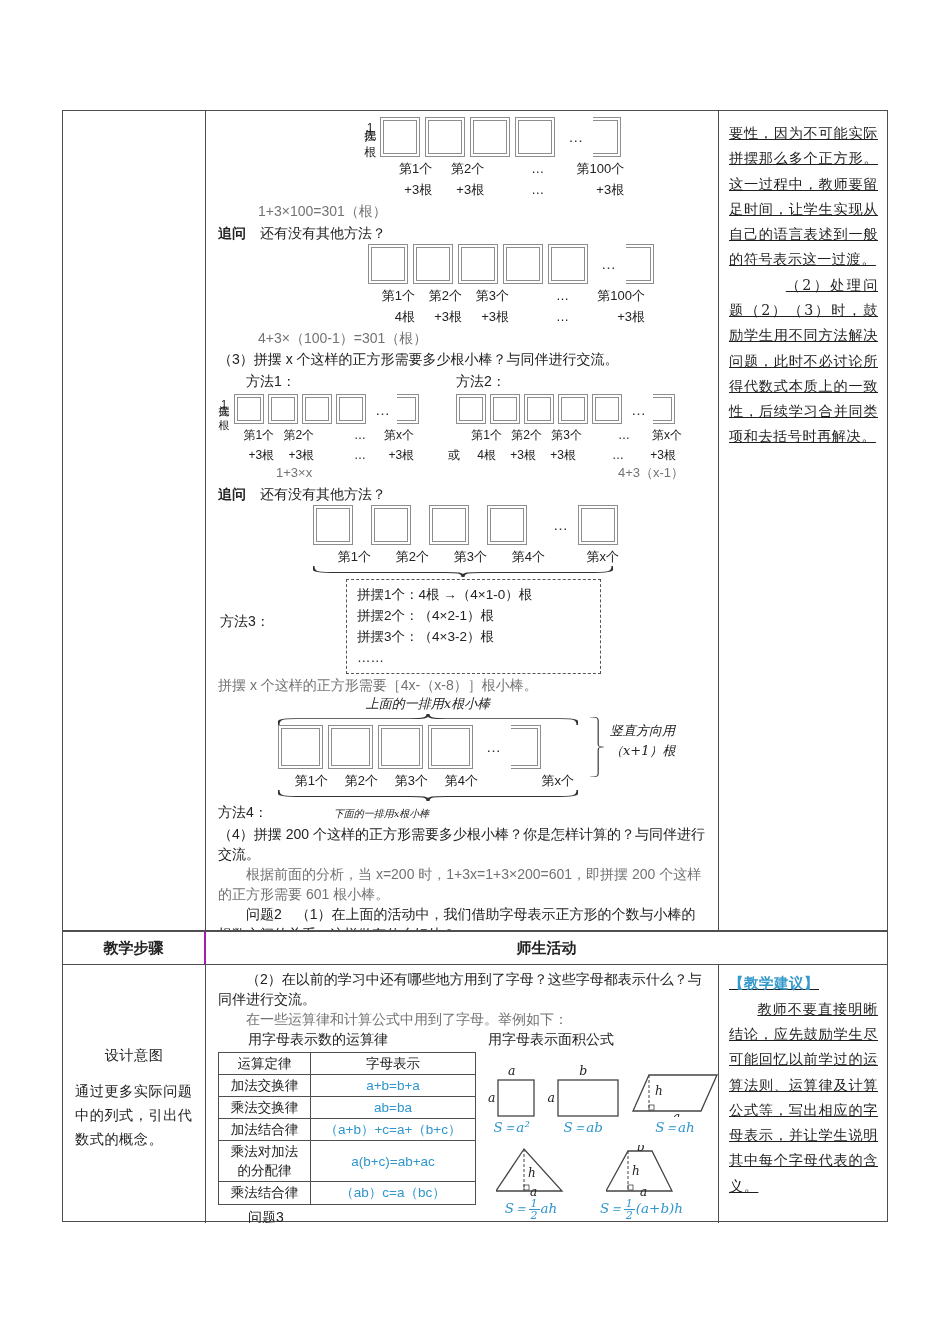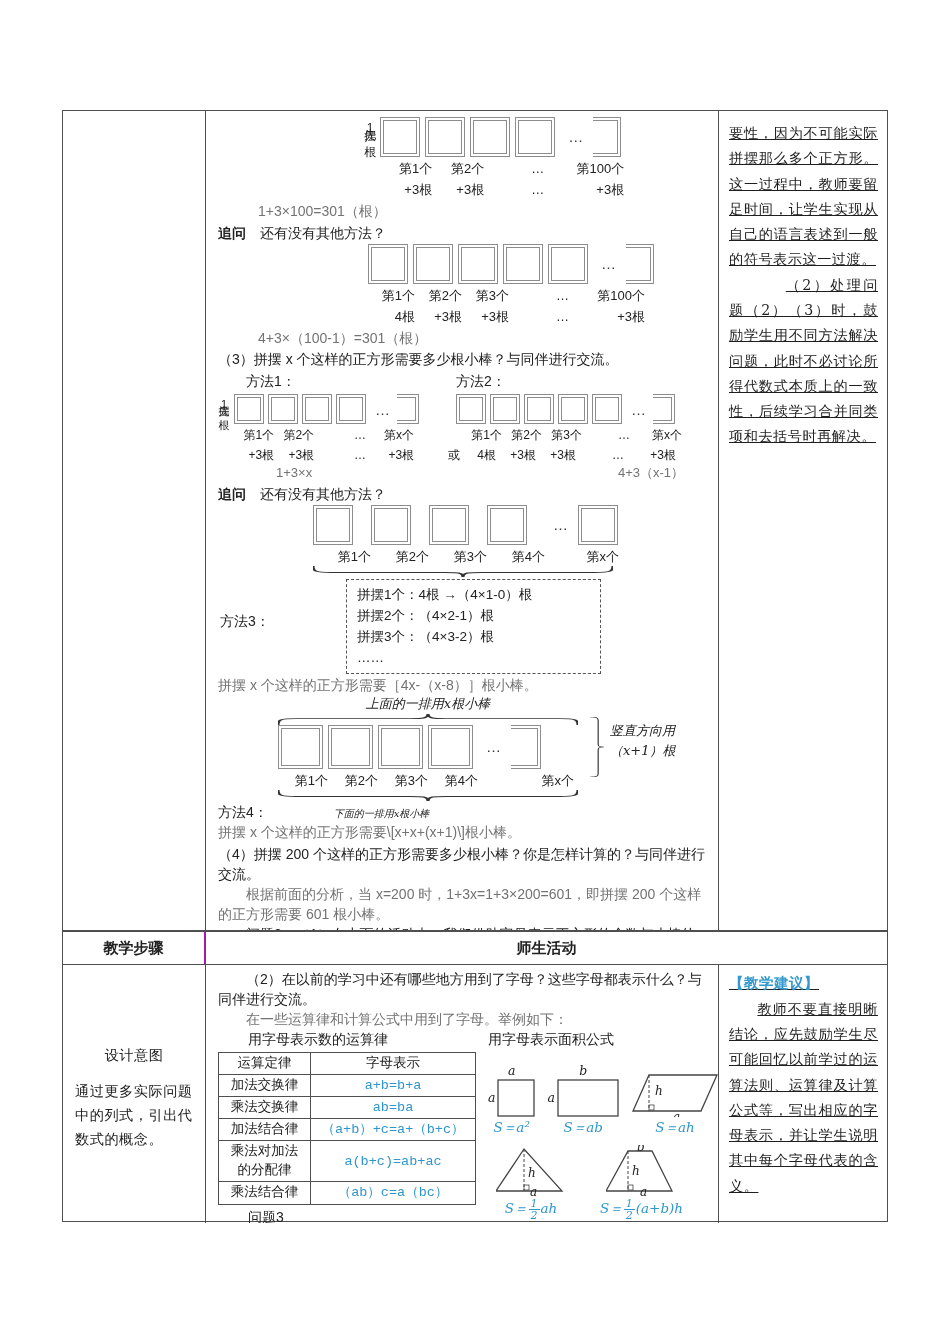--- a/index.html
+++ b/index.html
@@ -56,21 +56,21 @@
     line-height:1.55; width:255px; margin:2px 0 0 128px; }
 
   svg.brace { display:block; }
 
   
   .design { padding:78px 12px 0 12px; font-family:"DejaVu Serif","Liberation Serif",serif;
     font-size:14.2px; line-height:1.7; letter-spacing:0.5px;}
   .design .t { text-align:center; margin-bottom:12px; }
 
   
-  table.law { border-collapse:collapse; font-size:13.5px; margin-top:2px;font-family:Liberation Mono, monospace; }
+  table.law { border-collapse:collapse; font-size:13.5px; margin-top:2px; }
   table.law th, table.law td { border:1px solid #4f4f4f; text-align:center; padding:1px 6px; height:19px; }
   table.law td.f { color:#2e96cc; min-width:165px; }
   table.law th { font-weight:normal; }
 
   .geo { font-family:"DejaVu Serif","Liberation Serif",serif; font-style:italic; }
   .sfml { color:#2e96cc; font-family:"DejaVu Serif","Liberation Serif",serif; font-style:italic;
     font-size:13.5px; text-align:center; margin-top:1px; white-space:nowrap;}
   .frac { display:inline-block; vertical-align:-0.45em; text-align:center; line-height:1; margin:0 1px; }
   .frac .n { display:block; font-size:11px; padding:0 2px; }
   .frac .d { display:block; font-size:11px; border-top:1px solid #2e96cc; padding:0 2px; }
@@ -262,21 +262,20 @@
           <span style="width:96px">第x个</span>
         </div>
         <svg class="brace" width="300" height="11" viewBox="0 0 100 12" preserveAspectRatio="none">
           <path d="M0,0 C0,6 1,7 6,7 L44,7 C48,7 50,7 50,12 C50,7 52,7 56,7 L94,7 C99,7 100,6 100,0" fill="none" stroke="#333" stroke-width="1"></path>
         </svg>
       </div>
       <div class="qline">
         <span>方法4：</span>
         <span style="font-size:10px;font-family:'DejaVu Serif',serif;font-style:italic;margin-left:62px">下面的一排用x根小棒</span>
       </div>
-      <div class="blue">拼摆 x 个这样的正方形需要\[x+x+(x+1)\]根小棒。</div>
       <div class="qline">（4）拼摆 200 个这样的正方形需要多少根小棒？你是怎样计算的？与同伴进行交流。</div>
       <div class="blue indent2">根据前面的分析，当 x=200 时，1+3x=1+3×200=601，即拼摆 200 个这样的正方形需要 601 根小棒。</div>
       <div class="indent2">问题2　（1）在上面的活动中，我们借助字母表示正方形的个数与小棒的根数之间的关系，这样做有什么好处？</div>
 
     </div>
 
     <div class="cell last note-col">
       <p>要性，因为不可能实际拼摆那么多个正方形。这一过程中，教师要留足时间，让学生实现从自己的语言表述到一般的符号表示这一过渡。</p>
       <p class="indent4">（2）处理问题（2）（3）时，鼓励学生用不同方法解决问题，此时不必讨论所得代数式本质上的一致性，后续学习合并同类项和去括号时再解决。</p>
     </div>

